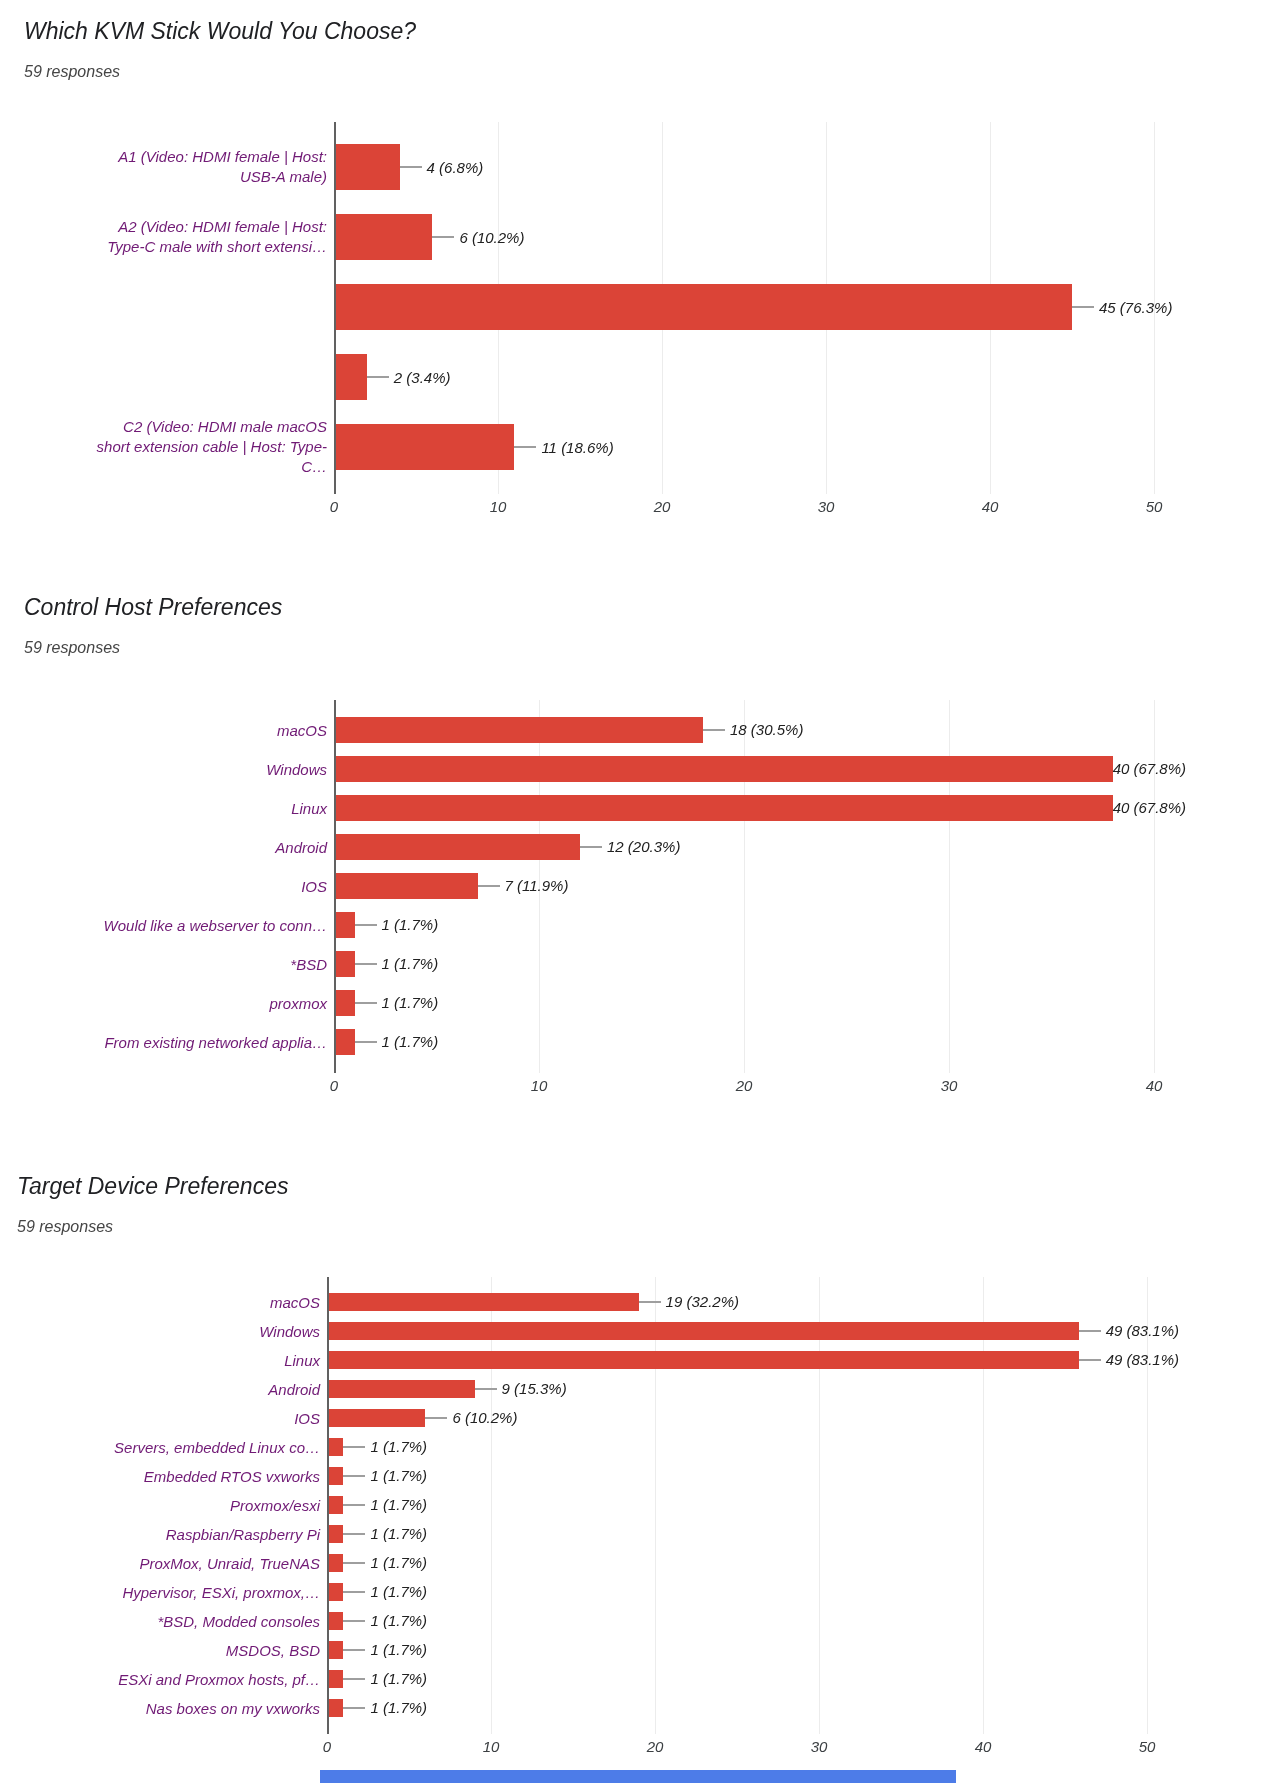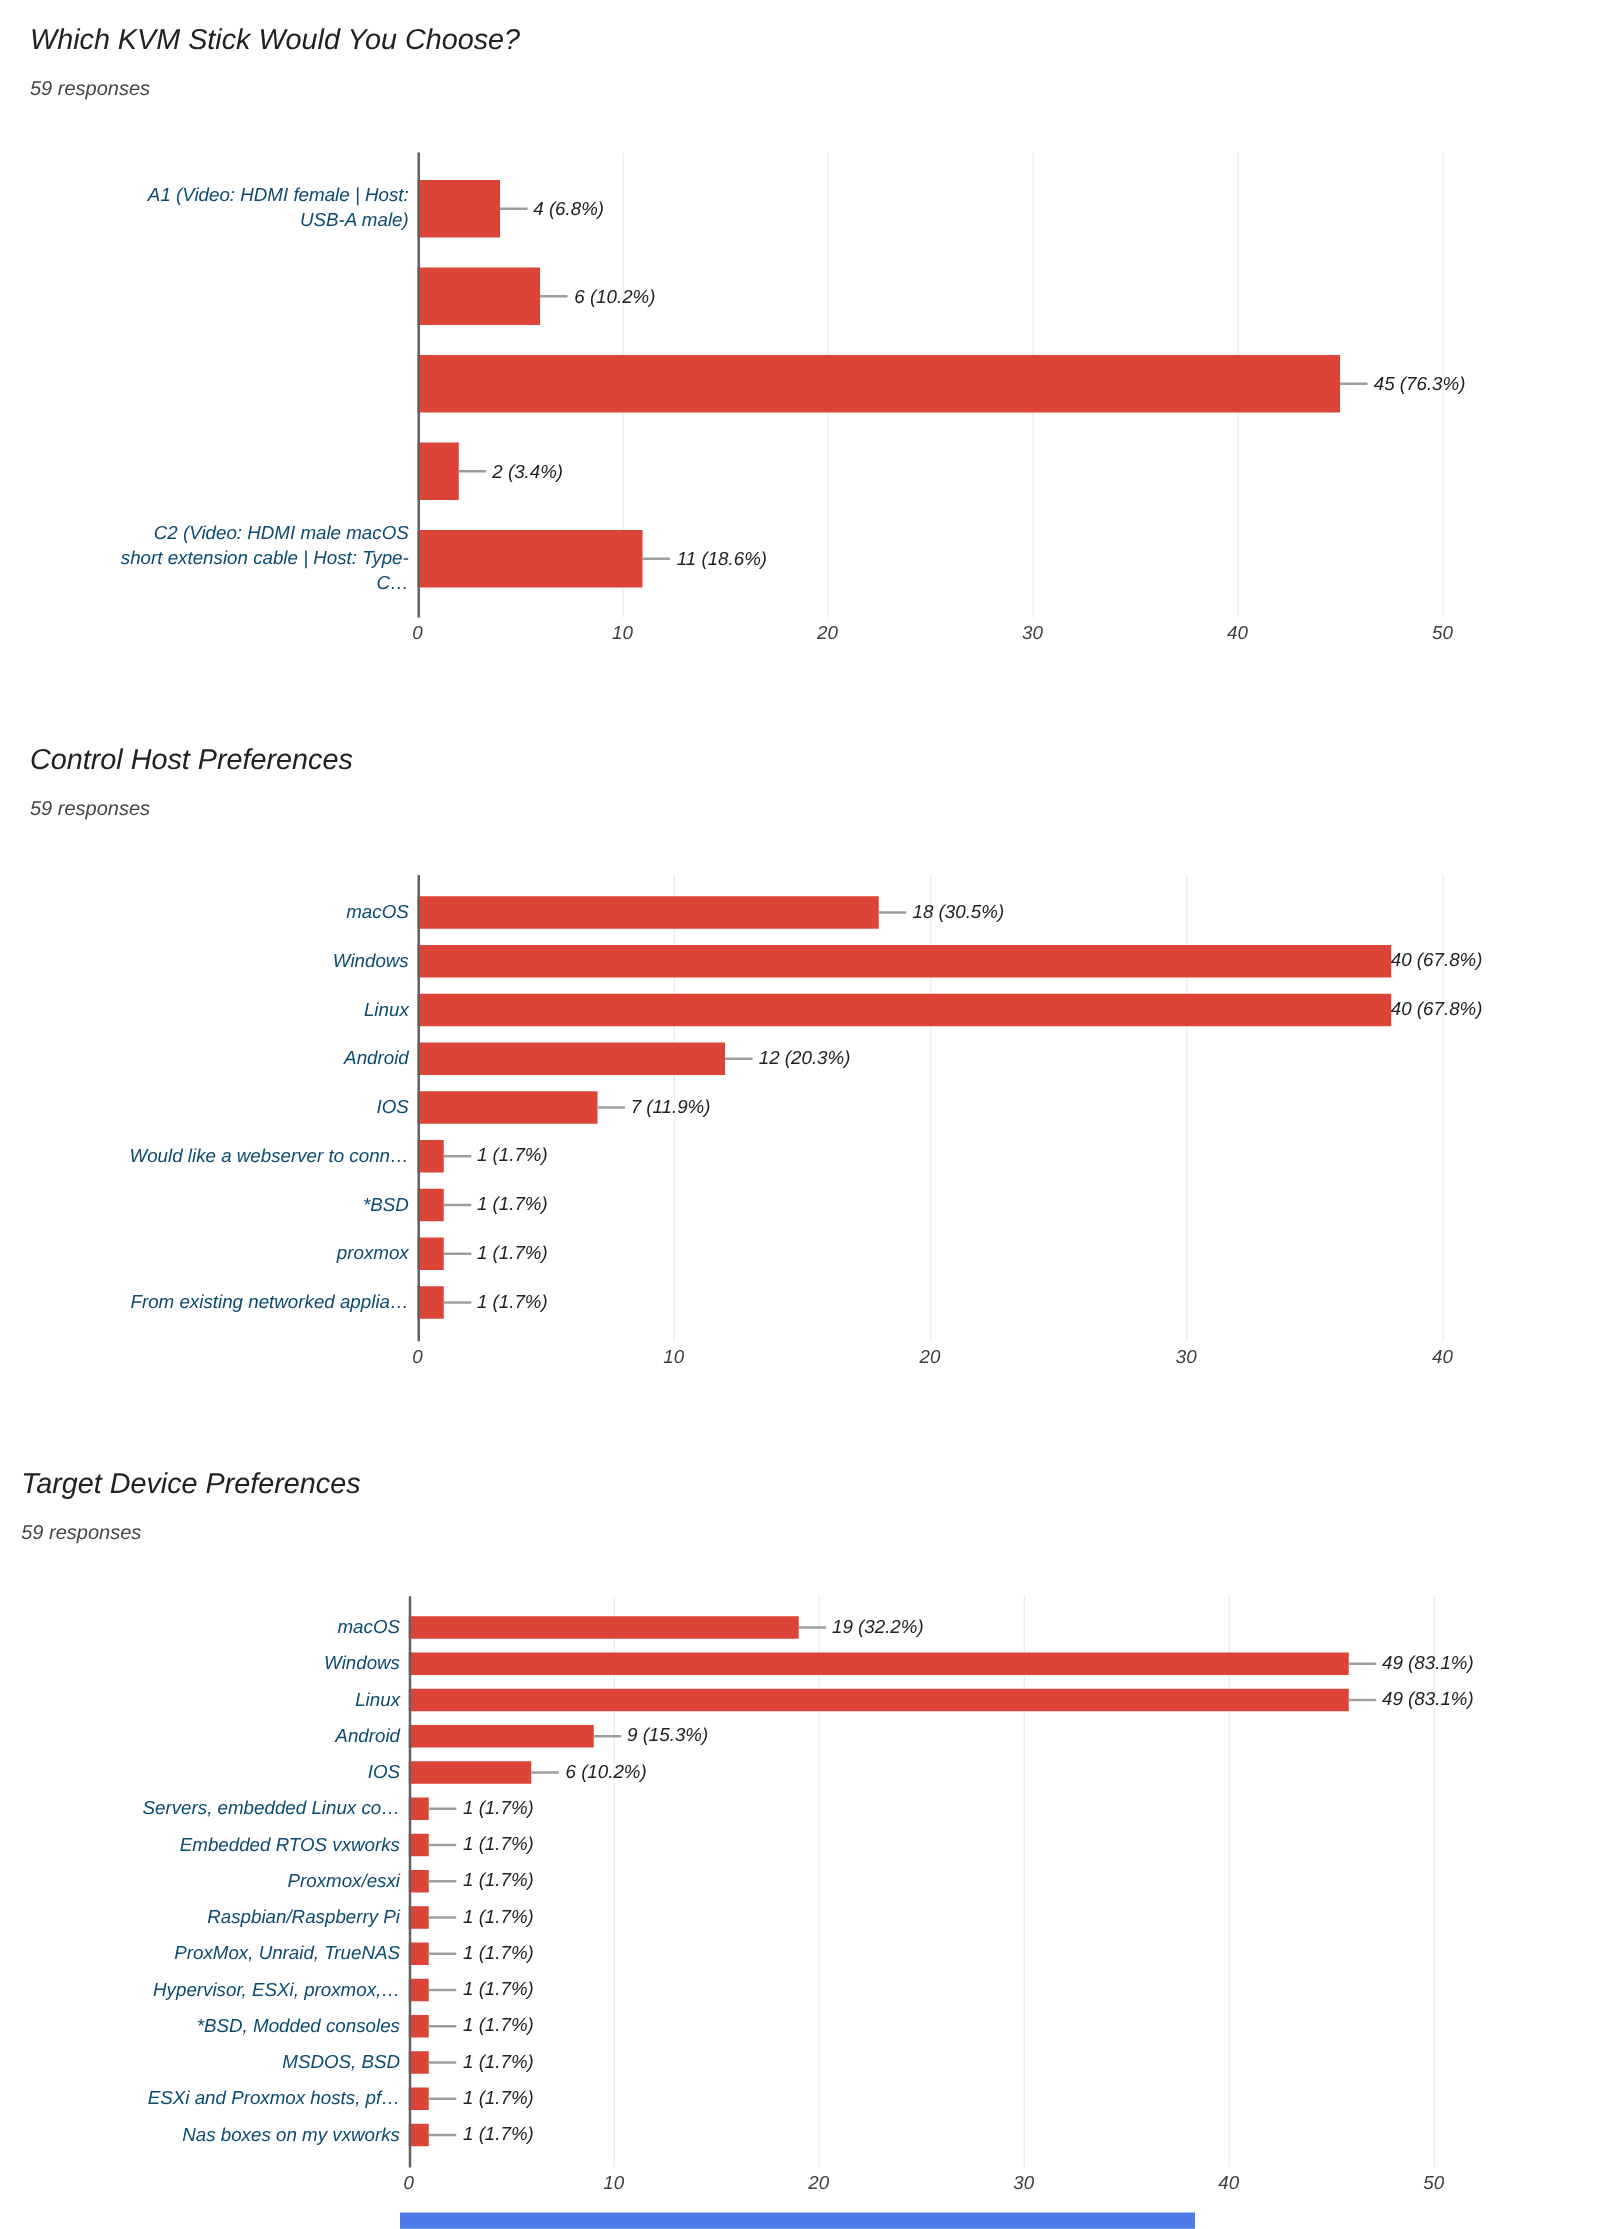--- a/index.html
+++ b/index.html
@@ -45,21 +45,21 @@
   .bar{background:var(--bar,#db4437);}
   .cIdx0 .bar{height:46px;}
   .cIdx1 .bar{height:26px;}
   .cIdx2 .bar{height:18px;}
   .leader{width:22px;height:2px;background:var(--leader,#9e9e9e);flex:0 0 auto;}
   .val{margin-left:5px;font-size:15px;color:#212121;white-space:nowrap;}
   .cIdx1 .val.at-max{margin-left:0;}
   .cat{
     position:absolute;right:100%;top:50%;transform:translateY(-50%);
     width:300px;padding-right:7px;box-sizing:border-box;
-    text-align:right;font-size:15px;line-height:19px;color:#0c4a6e;
+    text-align:right;font-size:15px;line-height:19px;color:#701a75;
   }
   .cIdx0 .cat{width:240px;line-height:20px;}
   .axis{
     position:relative;margin-left:310px;height:20px;margin-top:4px;
   }
   .tick{
     position:absolute;top:0;transform:translateX(-50%);
     font-size:15px;color:#3c4043;
   }
   .video-progress{
@@ -83,20 +83,21 @@
           <div class="gridline" style="left: 656px;"></div>
           <div class="gridline" style="left: 820px;"></div>
           <div class="axisline"></div>
           <div class="row">
             <div class="cat">A1 (Video: HDMI female | Host: USB-A male)</div>
             <div class="bar" style="width: 65.6px;"></div>
             <div class="leader"></div>
             <div class="val">4 (6.8%)</div>
           </div>
           <div class="row">
+            <div class="cat">A2 (Video: HDMI female | Host: Type-C male with short extensi…</div>
             <div class="bar" style="width: 98.4px;"></div>
             <div class="leader"></div>
             <div class="val">6 (10.2%)</div>
           </div>
           <div class="row">
             <div class="bar" style="width: 738px;"></div>
             <div class="leader"></div>
             <div class="val">45 (76.3%)</div>
           </div>
           <div class="row">

